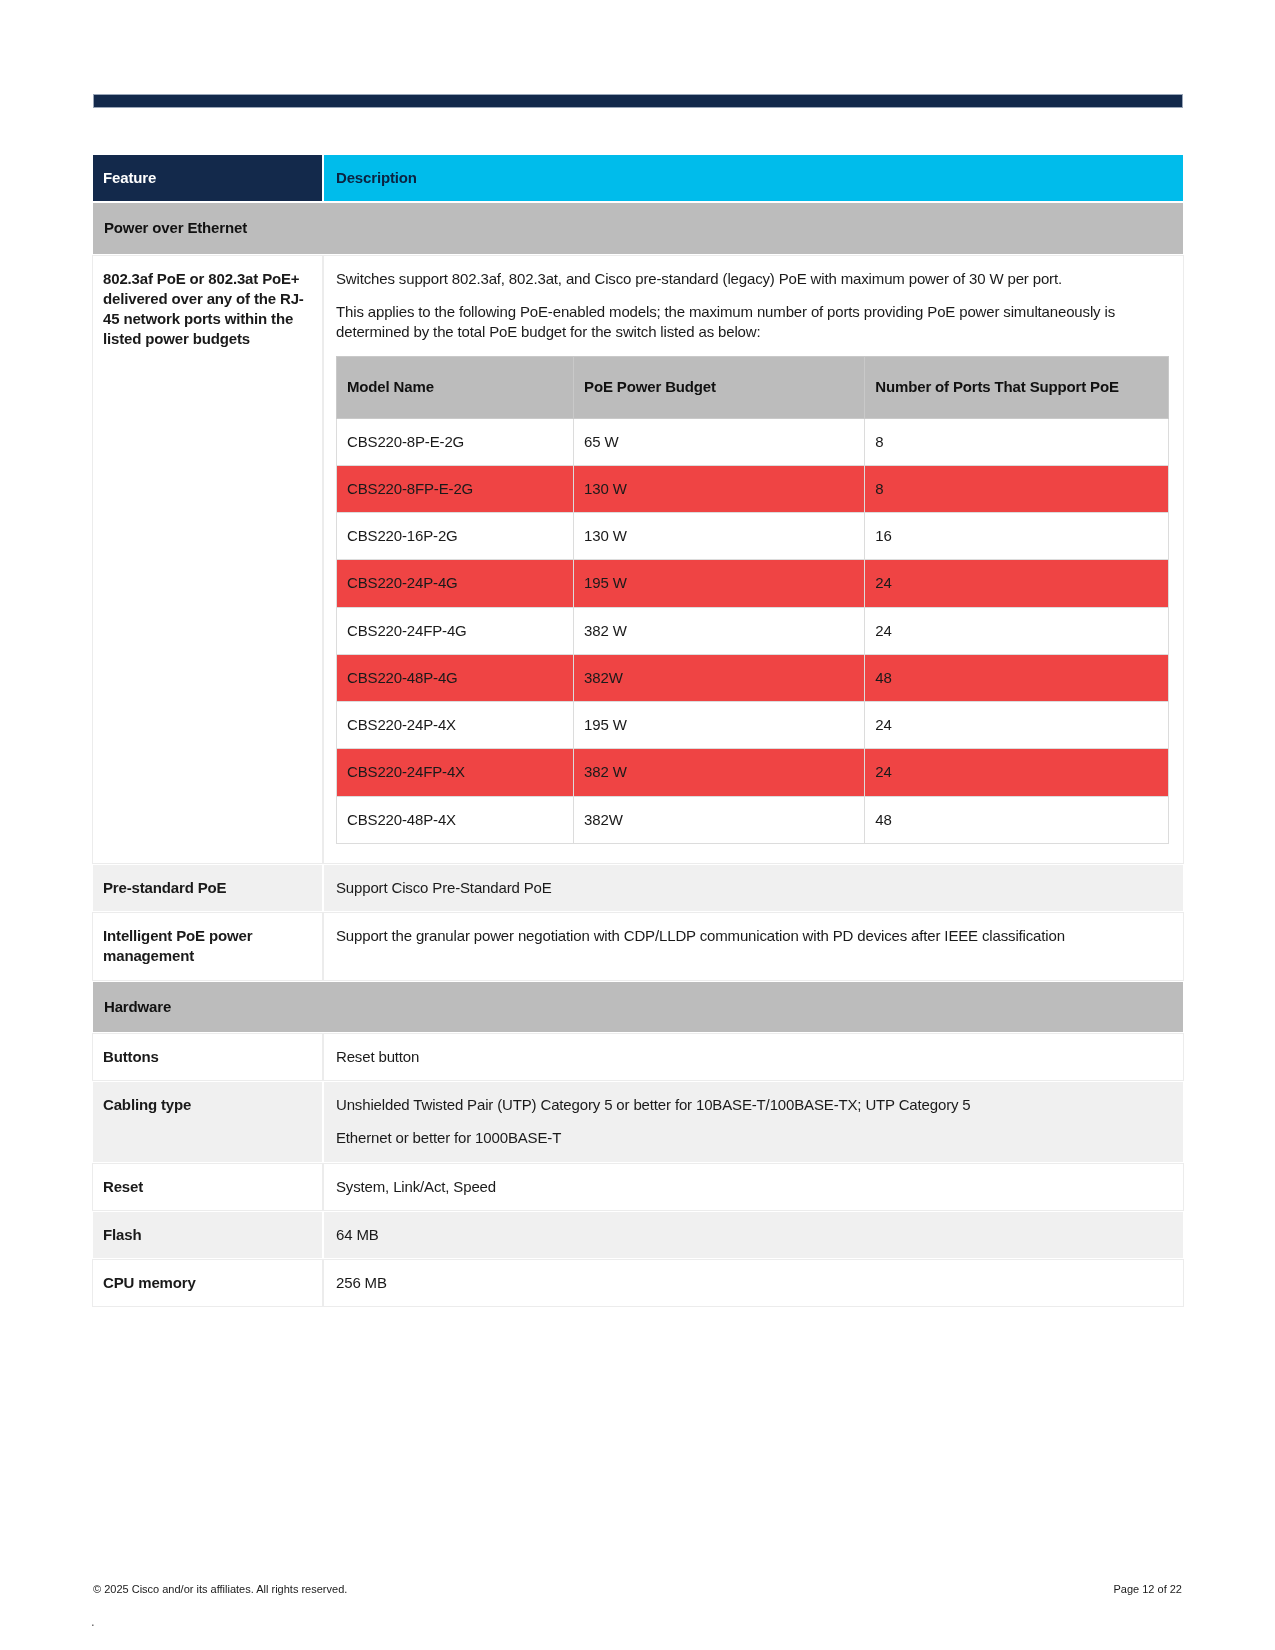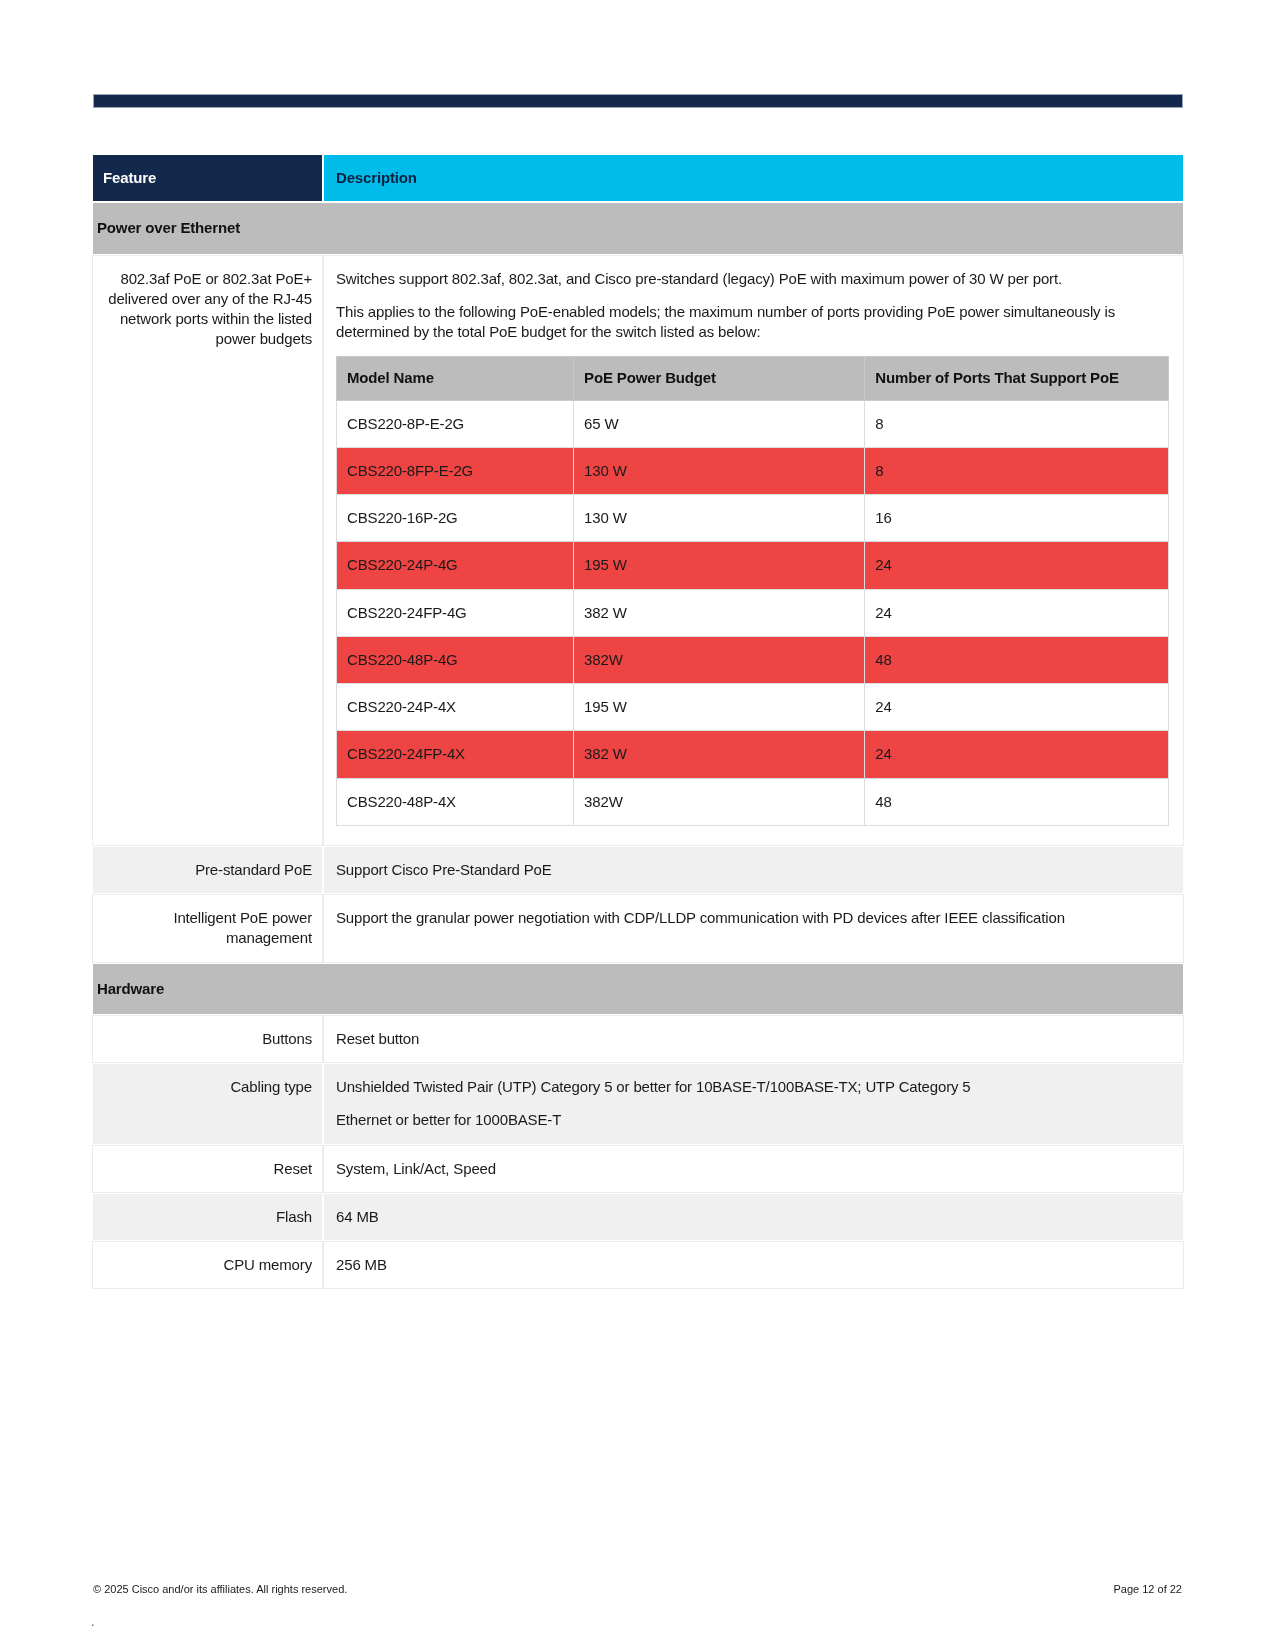--- a/index.html
+++ b/index.html
@@ -16,33 +16,33 @@
   .spec-table {
     position: absolute; left: 93px; top: 143px; width: 1090px;
     display: grid; grid-template-columns: 229px 1fr; gap: 2px;
     background: #ffffff; font-size: 15px; line-height: 1.35; margin-top: 12px;
   }
   .cell { padding: 13px 10px; }
   .hdr-feature { background: #13294b; color: #ffffff; font-weight: bold; }
   .hdr-desc { background: #00bceb; color: #0b2341; font-weight: bold; padding-left: 12px; }
   .section-band {
     grid-column: 1 / -1; background: #bcbcbc; color: #111111;
-    font-weight: bold; padding: 15px 4px;
+    font-weight: bold; padding: 15px 11px;
   }
-  .feature-cell { font-weight: normal; background: #ffffff; box-shadow: 0 0 0 1px #ececec; text-align: right; }
+  .feature-cell { font-weight: bold; background: #ffffff; box-shadow: 0 0 0 1px #ececec; }
   .desc-cell { background: #ffffff; padding-left: 12px; padding-right: 14px; box-shadow: 0 0 0 1px #ececec; }
   .shaded { background: #f0f0f0; box-shadow: none; }
   .desc-cell p + p { margin-top: 13px; }
   .poe-table {
     width: 100%; border-collapse: collapse; margin-top: 14px; margin-bottom: 6px;
     font-size: 15px;
   }
   .poe-table th {
     background: #bcbcbc; text-align: left; font-weight: bold; color: #111111;
-    padding: 11px 10px; border: 1px solid #c9c9c9; vertical-align: top;
+    padding: 20px 10px; border: 1px solid #c9c9c9; vertical-align: top;
   }
   .poe-table td {
     padding: 13px 10px; border: 1px solid #dcdcdc; vertical-align: middle;
   }
   .poe-table th.col-model, .poe-table td.col-model { width: 28.5%; }
   .poe-table th.col-budget, .poe-table td.col-budget { width: 35%; }
   .poe-table th.col-ports, .poe-table td.col-ports { width: 36.5%; }
   .poe-table tr.alt td { background: #ef4444; }
   .page-footer {
     position: absolute; left: 93px; right: 93px; top: 1583px;

